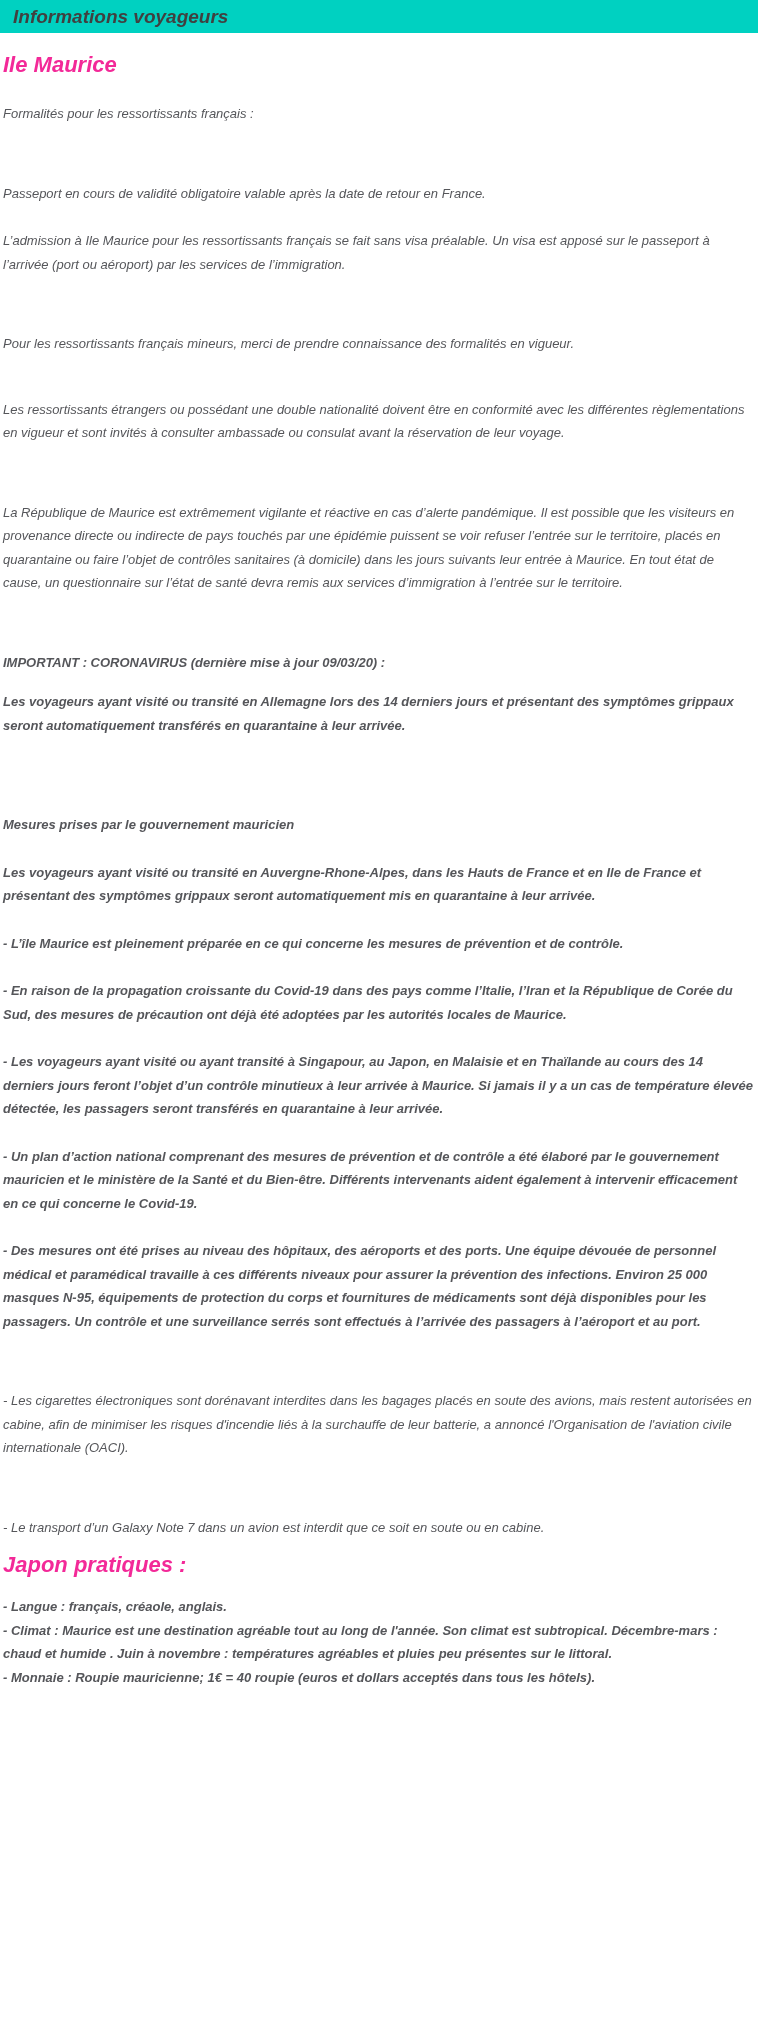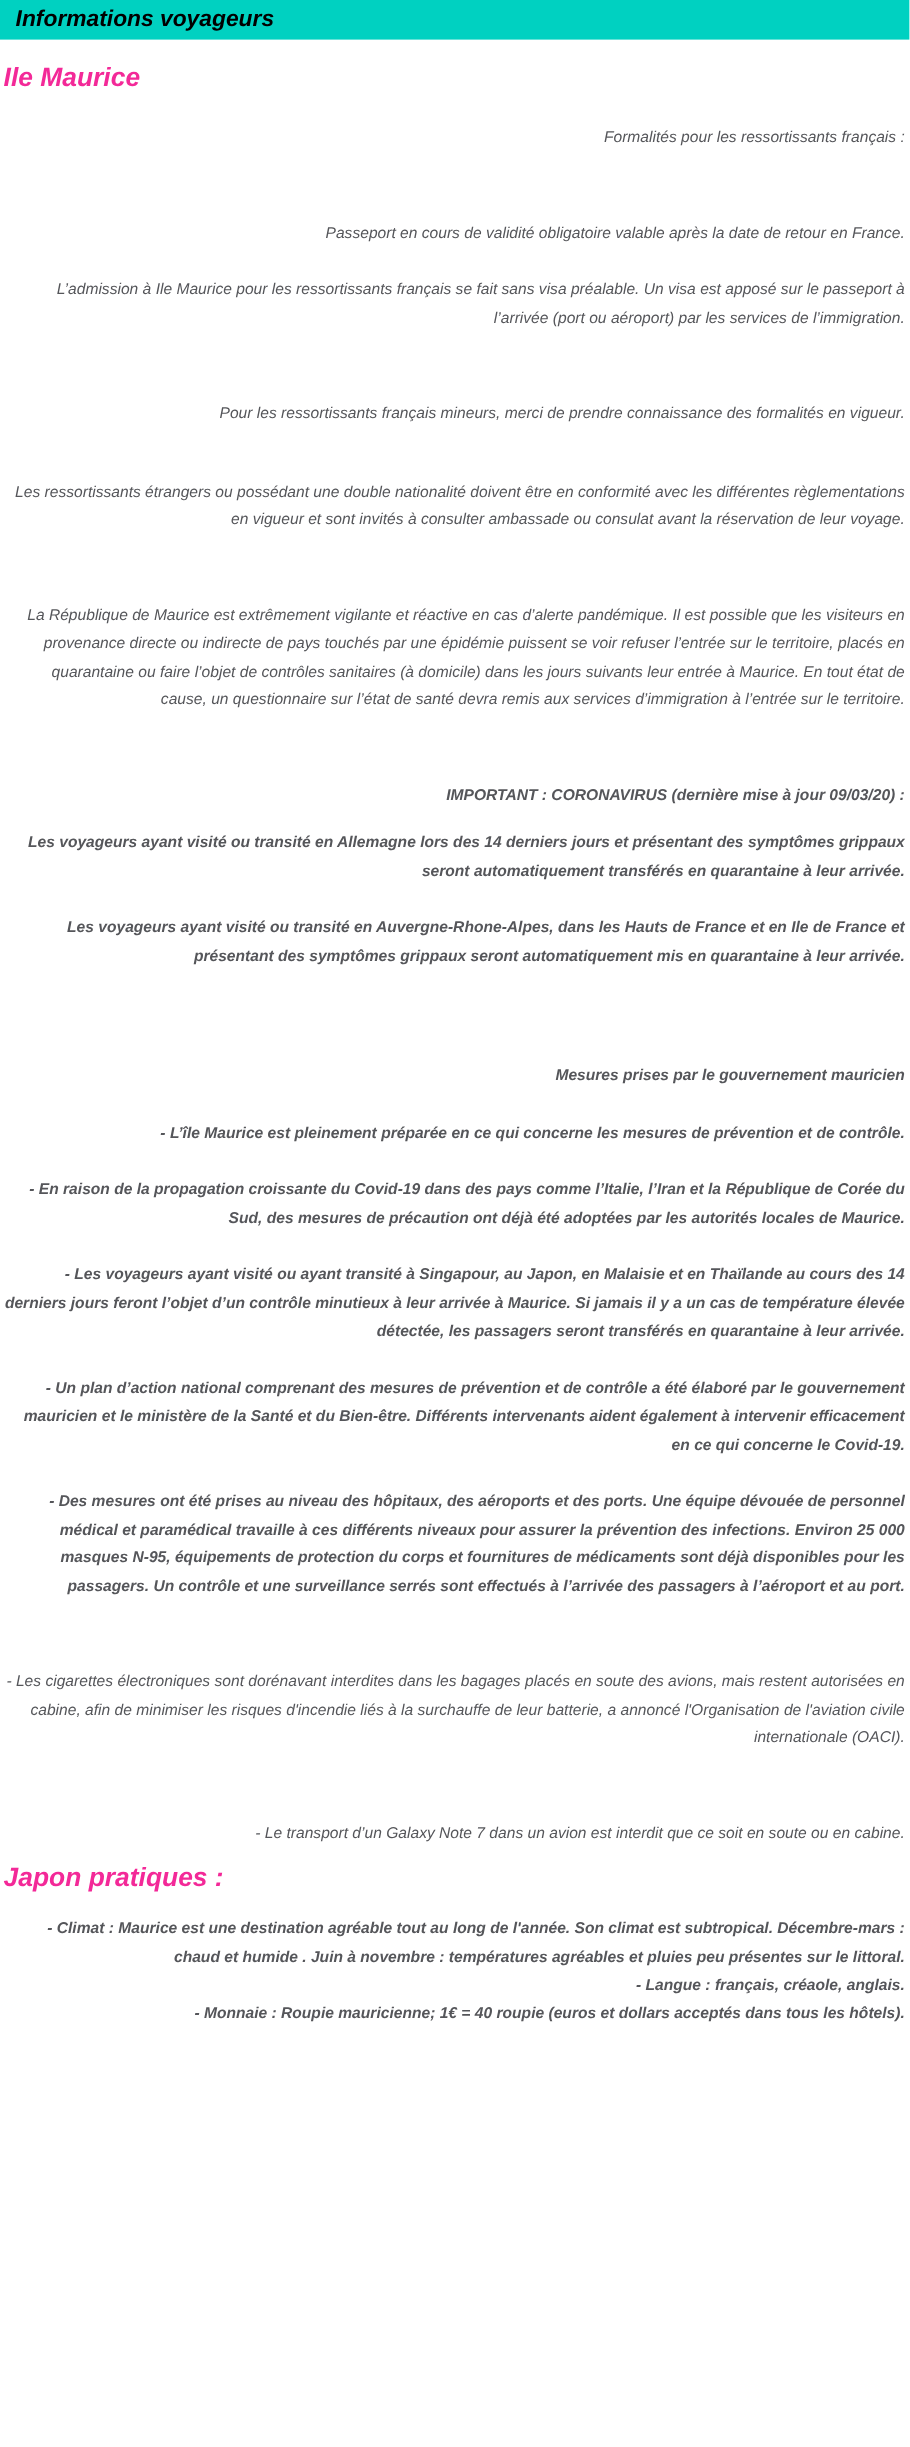--- a/index.html
+++ b/index.html
@@ -20,41 +20,40 @@
   }
   .header-bar{
     width:100%;
     height:33px;
     background:var(--teal);
     display:flex;
     align-items:center;
     padding-left:13px;
   }
   .header-bar .title{
-    color:#000000;
+    color:#404040;
     font-weight:700;
     font-style:italic;
     font-size:19px;
     line-height:33px;
   }
   .content{
     padding:0 4px 6px 3px;
     margin-top:19px;
   }
   h1.section-title{
     color:var(--pink);
     font-weight:700;
     font-style:italic;
     font-size:22px;
     line-height:26px;
     margin:11px 0 0 0;
   }
   p{
     margin:0;
-    text-align:right;
   }
   .b{font-weight:700;}
   .mt-s{margin-top:16px;}
   .mt-n{margin-top:24px;}
   .mt-m{margin-top:42px;}
   .mt-l{margin-top:56px;}
   .mt-xl{margin-top:76px;}
   .mt-huge{margin-top:170px;}
   .list p{margin-top:24px;}
   .practical-list{margin-top:16px;}
@@ -81,40 +80,40 @@
   <p class="mt-l">Pour les ressortissants français mineurs, merci de prendre connaissance des formalités en vigueur.</p>
 
   <p class="mt-m">Les ressortissants étrangers ou possédant une double nationalité doivent être en conformité avec les différentes règlementations en vigueur et sont invités à consulter ambassade ou consulat avant la réservation de leur voyage.</p>
 
   <p class="mt-l">La République de Maurice est extrêmement vigilante et réactive en cas d’alerte pandémique. Il est possible que les visiteurs en provenance directe ou indirecte de pays touchés par une épidémie puissent se voir refuser l’entrée sur le territoire, placés en quarantaine ou faire l’objet de contrôles sanitaires (à domicile) dans les jours suivants leur entrée à Maurice. En tout état de cause, un questionnaire sur l’état de santé devra remis aux services d’immigration à l’entrée sur le territoire.</p>
 
   <p class="b mt-l">IMPORTANT : CORONAVIRUS (dernière mise à jour 09/03/20) :</p>
 
   <p class="b mt-s">Les voyageurs ayant visité ou transité en Allemagne lors des 14 derniers jours et présentant des symptômes grippaux seront automatiquement transférés en quarantaine à leur arrivée.</p>
 
+  <p class="b mt-xl">Mesures prises par le gouvernement mauricien</p>
+
   <p class="b mt-n">Les voyageurs ayant visité ou transité en Auvergne-Rhone-Alpes, dans les Hauts de France et en Ile de France et présentant des symptômes grippaux seront automatiquement mis en quarantaine à leur arrivée.</p>
-
-  <p class="b mt-xl">Mesures prises par le gouvernement mauricien</p>
 
   <div class="list">
 
   <p class="b">- L’île Maurice est pleinement préparée en ce qui concerne les mesures de prévention et de contrôle.</p>
       <p class="b">- En raison de la propagation croissante du Covid-19 dans des pays comme l’Italie, l’Iran et la République de Corée du Sud, des mesures de précaution ont déjà été adoptées par les autorités locales de Maurice.</p>
       <p class="b">- Les voyageurs ayant visité ou ayant transité à Singapour, au Japon, en Malaisie et en Thaïlande au cours des 14 derniers jours feront l’objet d’un contrôle minutieux à leur arrivée à Maurice. Si jamais il y a un cas de température élevée détectée, les passagers seront transférés en quarantaine à leur arrivée.</p>
       <p class="b">- Un plan d’action national comprenant des mesures de prévention et de contrôle a été élaboré par le gouvernement mauricien et le ministère de la Santé et du Bien-être. Différents intervenants aident également à intervenir efficacement en ce qui concerne le Covid-19.</p>
       <p class="b">- Des mesures ont été prises au niveau des hôpitaux, des aéroports et des ports. Une équipe dévouée de personnel médical et paramédical travaille à ces différents niveaux pour assurer la prévention des infections. Environ 25 000 masques N-95, équipements de protection du corps et fournitures de médicaments sont déjà disponibles pour les passagers. Un contrôle et une surveillance serrés sont effectués à l’arrivée des passagers à l’aéroport et au port.</p>
     </div>
 
 
   <p class="mt-l">- Les cigarettes électroniques sont dorénavant interdites dans les bagages placés en soute des avions, mais restent autorisées en cabine, afin de minimiser les risques d'incendie liés à la surchauffe de leur batterie, a annoncé l'Organisation de l'aviation civile internationale (OACI).</p>
 
   <p class="mt-l">- Le transport d’un Galaxy Note 7 dans un avion est interdit que ce soit en soute ou en cabine.</p>
 
   <h1 class="section-title practical-title">Japon pratiques :</h1>
 
   <div class="practical-list">
 
+      <p>- Langue : français, créaole, anglais.</p>
       <p>- Climat : Maurice est une destination agréable tout au long de l'année. Son climat est subtropical. Décembre-mars : chaud et humide . Juin à novembre : températures agréables et pluies peu présentes sur le littoral.</p>
-      <p>- Langue : français, créaole, anglais.</p>
       <p>- Monnaie : Roupie mauricienne; 1€ = 40 roupie (euros et dollars acceptés dans tous les hôtels).</p>
     </div>
 
 </div>
 
 </body></html>

